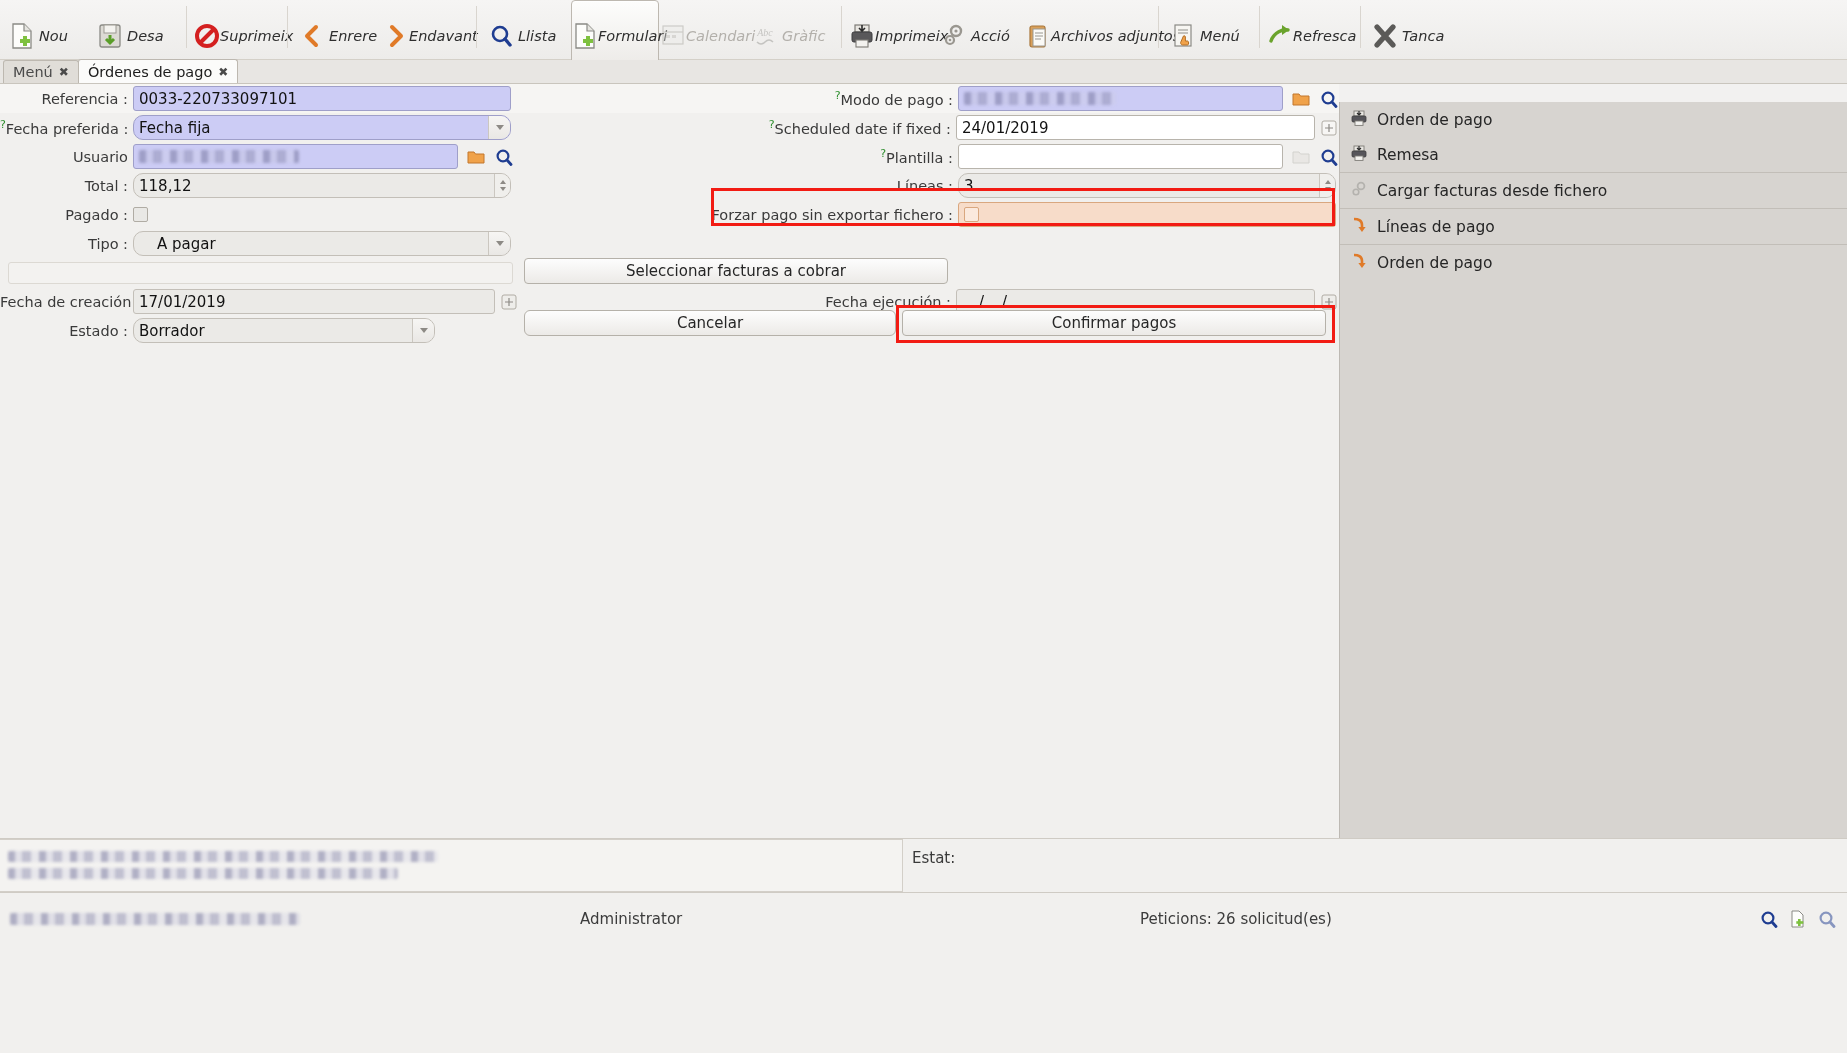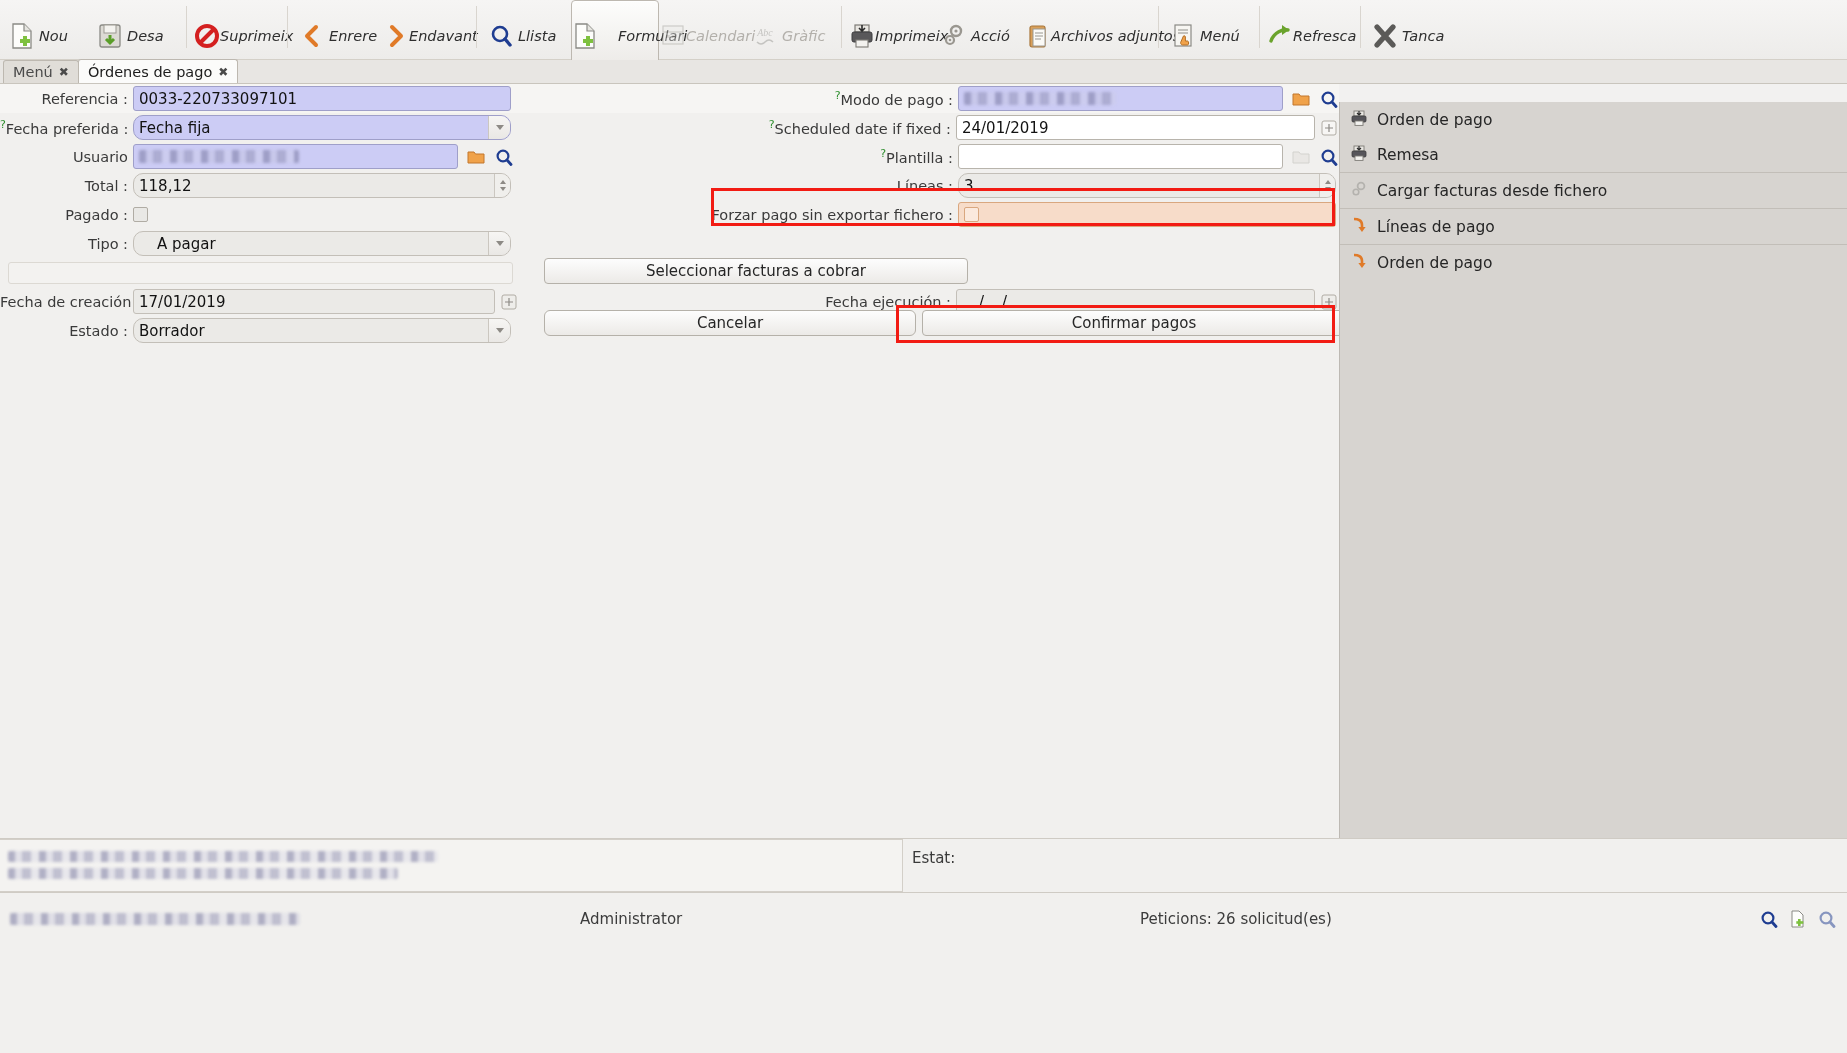--- a/index.html
+++ b/index.html
@@ -26,21 +26,20 @@
     padding-top: 4px;
     border: 1px solid transparent; border-radius: 4px;
     cursor: pointer;
     font-style: italic;
   }
   .tb-btn.wide { width: 128px; }
   .tb-btn.active {
     background: linear-gradient(to bottom,#fdfdfc,#eceae7);
     border: 1px solid #bdb8b0;
     box-shadow: inset 0 1px 0 #fff;
-    gap: 20px;
   }
   .tb-btn .ic { height: 30px; width: 34px; display:flex; align-items:center; justify-content:center; }
   .tb-btn .lb { font-size: 14.5px; color: #2e2e2e; line-height: 16px; white-space: nowrap; }
   .tb-btn.disabled .lb { color: #b3b0ab; }
   .tb-sep { width: 1px; height: 42px; background: #d9d5cf; margin: 6px 6px 0 6px; }
 
   
   #tabbar {
     position: absolute; left: 0; top: 60px; width: 1847px; height: 24px;
     background: #e8e6e3; border-bottom: 1px solid #c9c5bd;
@@ -116,21 +115,21 @@
       rgba(120,120,160,.55) 0 7px, rgba(190,190,215,.35) 7px 14px,
       rgba(140,140,175,.5) 14px 23px, rgba(205,205,225,.3) 23px 31px);
     filter: blur(1.6px);
     height: 13px; border-radius: 2px;
   }
 
   .btn {
     height: 26px; border: 1px solid #b5b1a9; border-radius: 4px;
     background: linear-gradient(to bottom,#fdfdfd,#eceae7);
     font-size: 15px; color: #262626;
-    display: flex; align-items: center; justify-content: center; cursor: pointer; margin-left: 20px;
+    display: flex; align-items: center; justify-content: center; cursor: pointer;
   }
 
   .iconbtn { width: 20px; height: 20px; display:flex; align-items:center; justify-content:center; cursor:pointer;}
 
   
   .redbox {
     position: absolute; border: 3px solid #f21b13; pointer-events: none;
   }
 
   
@@ -444,21 +443,21 @@
       <span class="iconbtn" style="margin-left:4px;">
         <svg width="16" height="16" viewBox="0 0 16 16">
             <rect x="1" y="1" width="14" height="14" rx="2" fill="#eeedea" stroke="#b0aca4" stroke-width="1"></rect>
             <path d="M8 4v8M4 8h8" stroke="#8d8a85" stroke-width="1.2"></path>
           </svg>
       </span>
     </div>
 
     <div class="row" style="left:0; top:232px; width:520px;">
       <div class="lbl" style="width:133px;">Estado :</div>
-      <div class="fld ro combo" style="width:378px;">
+      <div class="fld ro combo" style="width:302px;">
         <span>Borrador</span>
         <span class="arr"></span>
       </div>
     </div>
 
     <div class="row" style="left:700px; top:0; width:639px;">
       <div class="lbl" style="width:258px;">
         <span class="q">?</span><span>Modo de pago :</span>
       </div>
       <div class="fld req" style="width:325px;">

